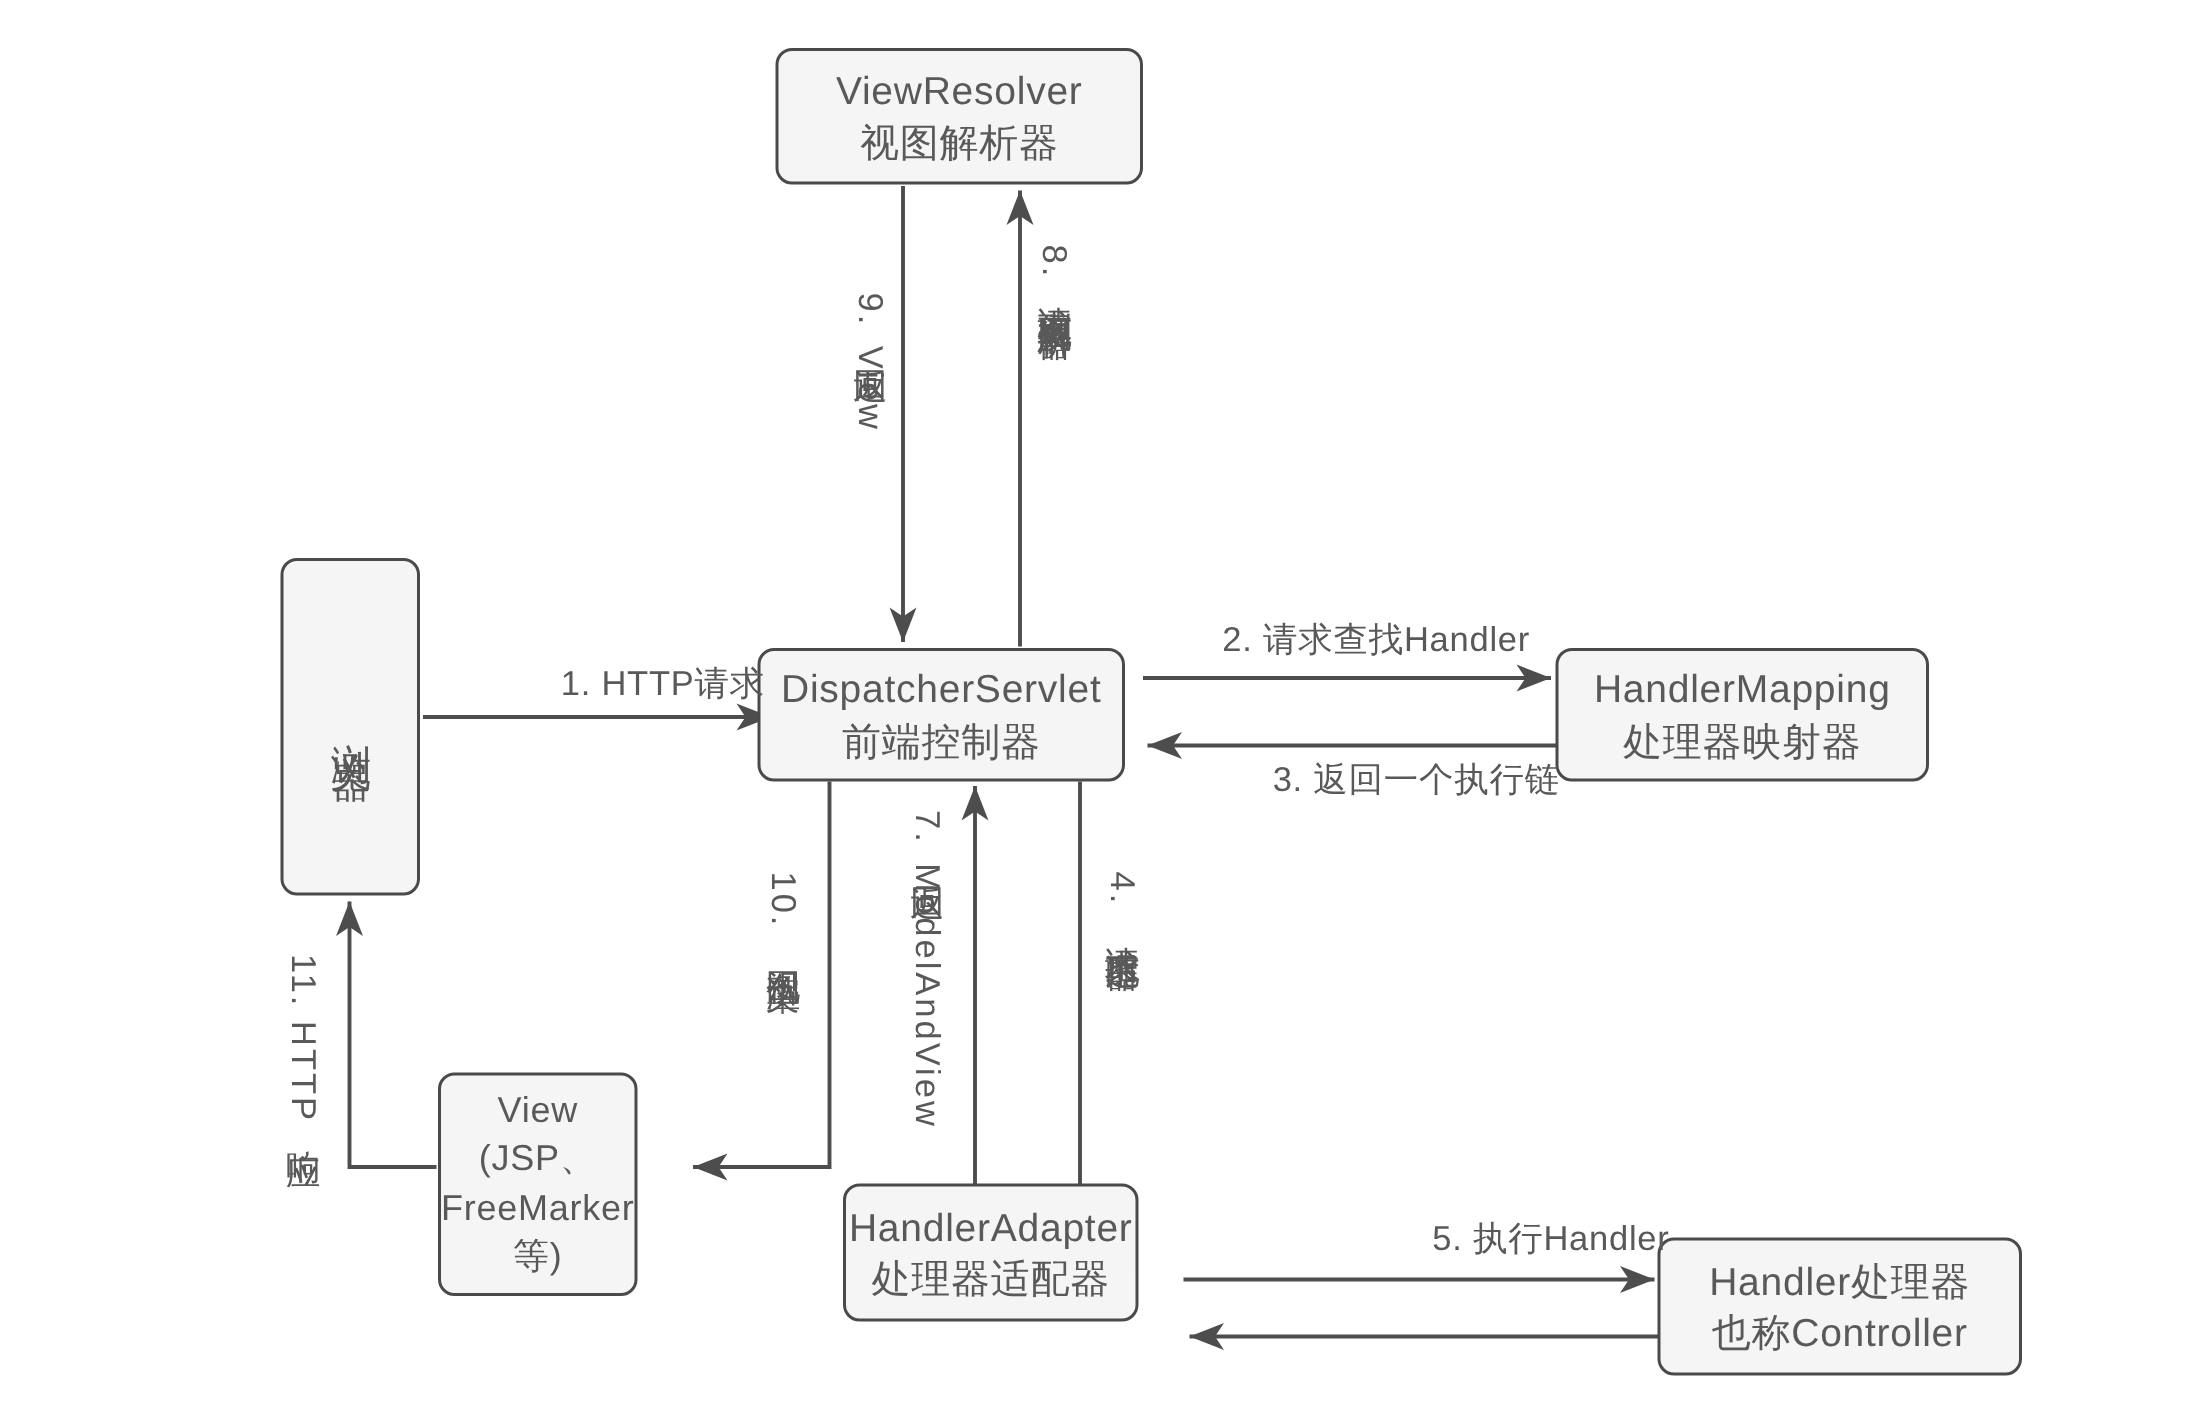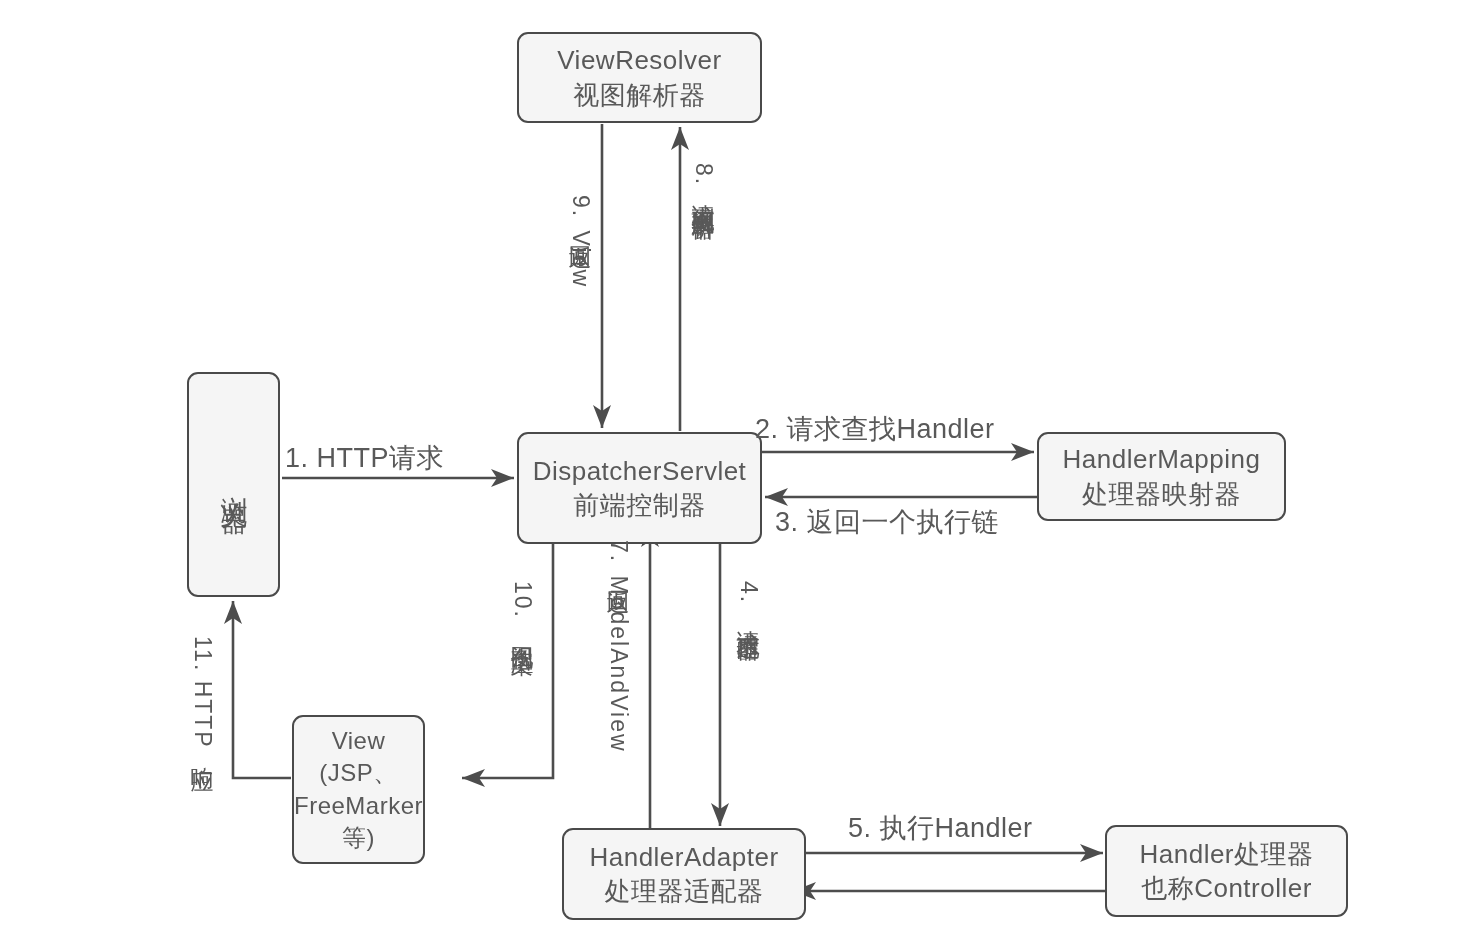--- a/index.html
+++ b/index.html
@@ -39,22 +39,22 @@
   .node.small .nline{font-size:24px;line-height:1.35;}
   .vtext{
     writing-mode:vertical-lr;
     text-orientation:upright;
     font-size:27px;
     letter-spacing:7px;
     line-height:1;
   }
   .elabel{
     position:absolute;
-    font-size:27px;
-    text-align:left;
+    font-size:23px;
+    text-align:right;
     white-space:nowrap;
     letter-spacing:0.5px;
   }
   .vlabel{
     position:absolute;
     writing-mode:vertical-lr;
     text-orientation:mixed;
     font-size:23px;
     letter-spacing:2px;
     line-height:1.2;
@@ -87,38 +87,38 @@
 
   <div class="node" style="left:517px;top:32px;width:245px;height:91px">
     <div class="nline">ViewResolver</div>
     <div class="nline">视图解析器</div>
   </div>
 
   <div class="node" style="left:187px;top:372px;width:93px;height:225px">
     <div class="vtext">浏览器</div>
   </div>
 
-  <div class="node" style="left:517px;top:432px;width:245px;height:112px">
+  <div class="node" style="left:505px;top:432px;width:245px;height:89px">
     <div class="nline">DispatcherServlet</div>
     <div class="nline">前端控制器</div>
   </div>
 
   <div class="node" style="left:1037px;top:432px;width:249px;height:89px">
     <div class="nline">HandlerMapping</div>
     <div class="nline">处理器映射器</div>
   </div>
 
   <div class="node small" style="left:292px;top:715px;width:133px;height:149px">
     <div class="nline">View</div>
     <div class="nline">(JSP、</div>
     <div class="nline">FreeMarker</div>
     <div class="nline">等)</div>
   </div>
 
-  <div class="node" style="left:562px;top:828px;width:244px;height:92px">
+  <div class="node" style="left:562px;top:789px;width:197px;height:92px">
     <div class="nline">HandlerAdapter</div>
     <div class="nline">处理器适配器</div>
   </div>
 
   <div class="node" style="left:1105px;top:825px;width:243px;height:92px">
     <div class="nline">Handler处理器</div>
     <div class="nline">也称Controller</div>
   </div>
 
   <div class="elabel" style="left:285px;top:440px;width:225px">1. HTTP请求</div>

